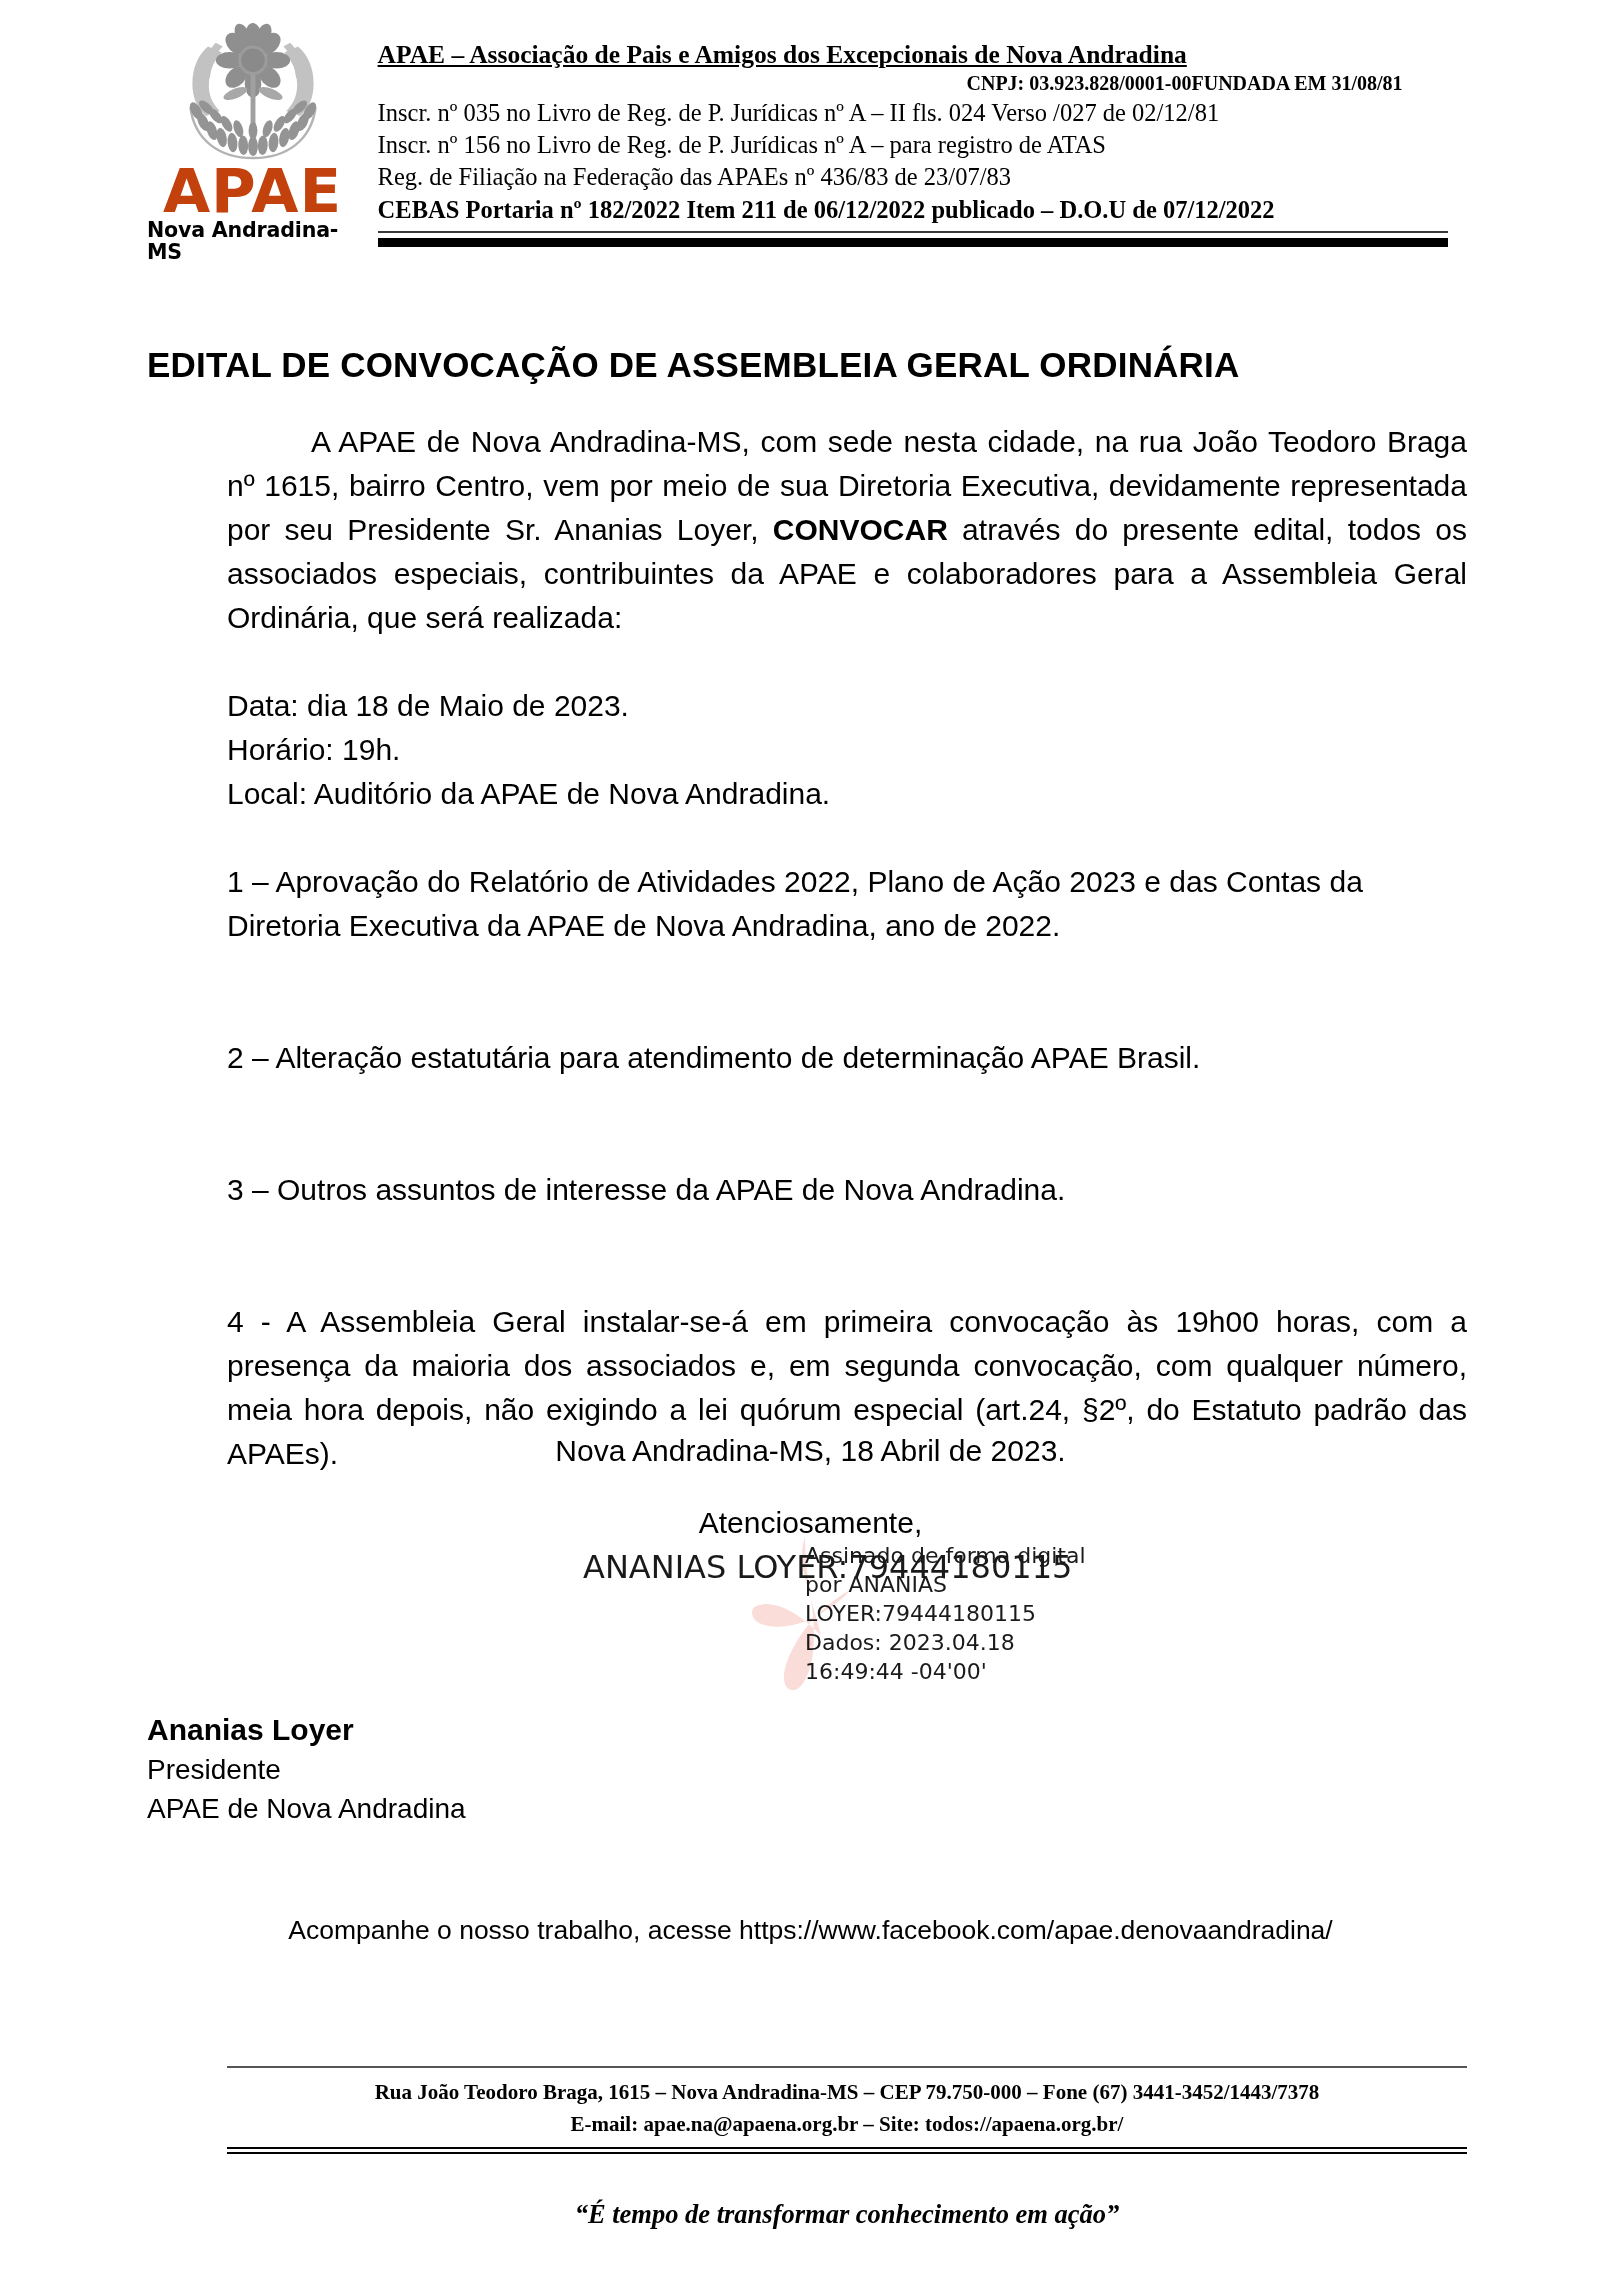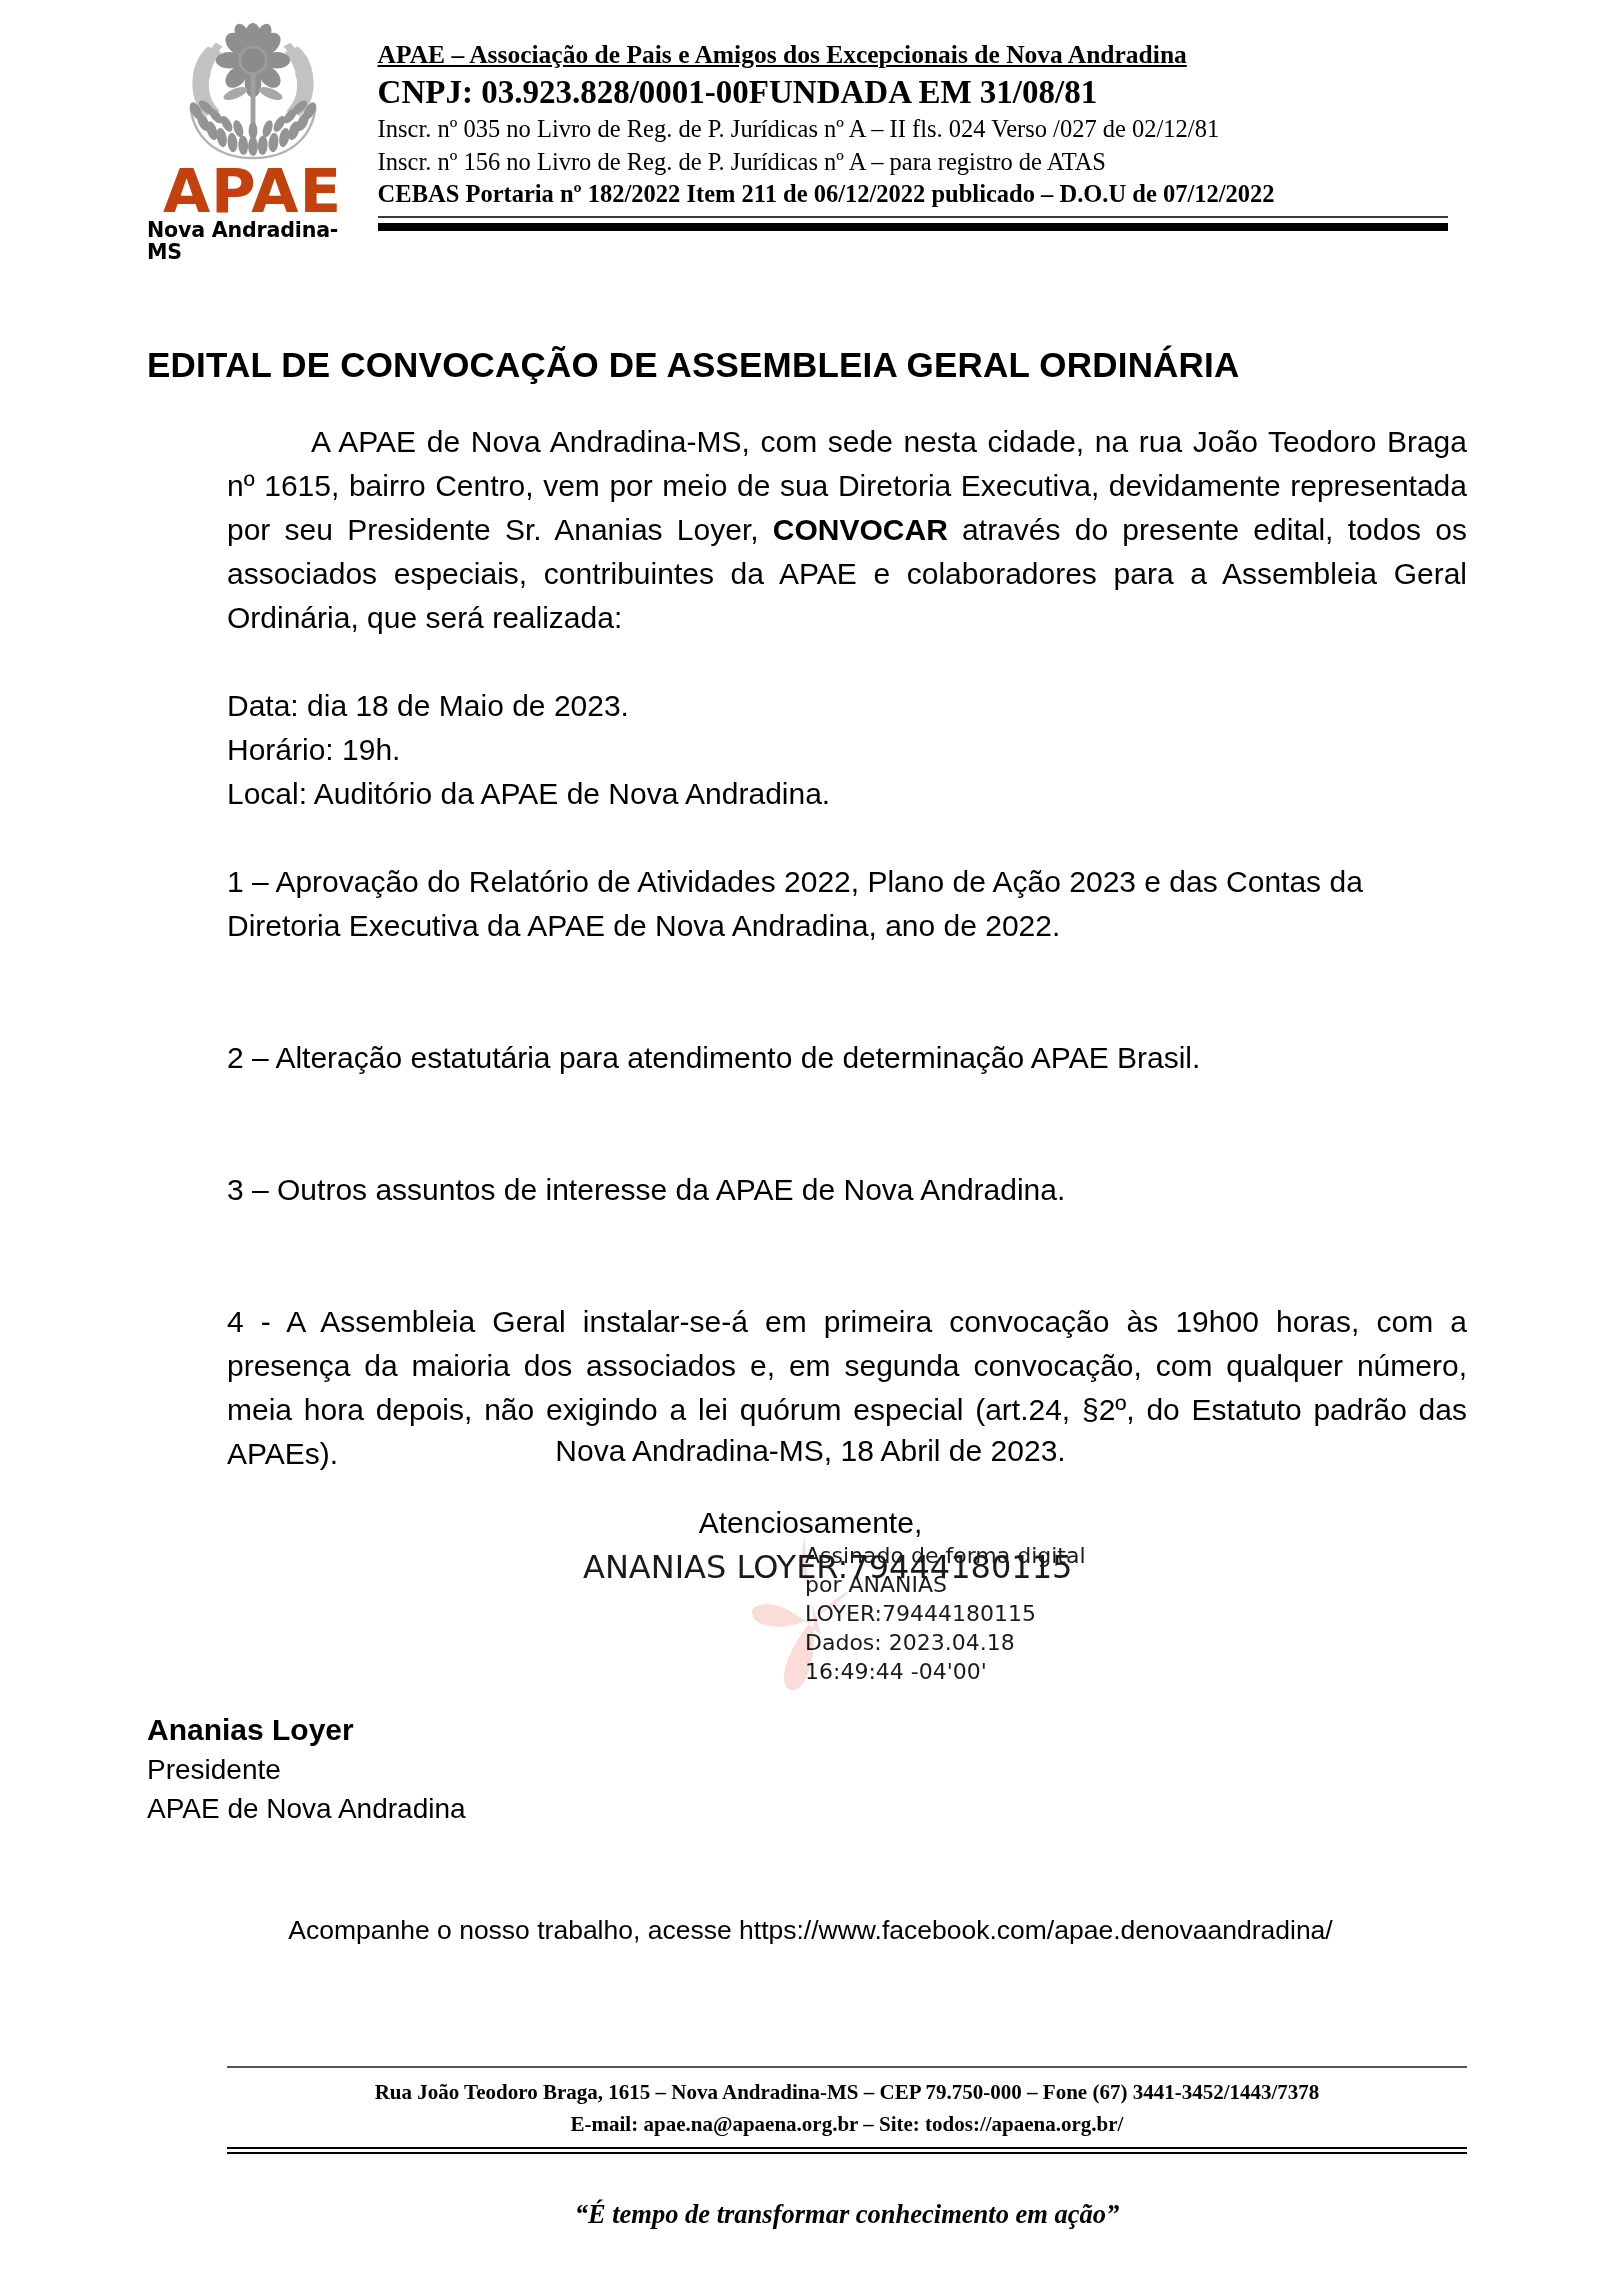--- a/index.html
+++ b/index.html
@@ -65,25 +65,25 @@
     color: #000;
   }
   .hdr-line1 {
     font-size: 25.5px;
     font-weight: bold;
     text-decoration: underline;
     line-height: 1.25;
     white-space: nowrap;
   }
   .hdr-cnpj {
-    font-size: 33px;
+    font-size: 20px;
     font-weight: bold;
     line-height: 1.28;
     display: flex;
-    justify-content: flex-start;
+    justify-content: flex-end;
     width: 1025px;
   }
   .hdr-reg {
     font-size: 24.5px;
     font-weight: normal;
     line-height: 1.32;
     white-space: nowrap;
   }
   .hdr-cebas {
     font-size: 24.5px;
@@ -330,20 +330,21 @@
   </div>
 
   <div class="header-text">
     <div class="hdr-line1">APAE – Associação de Pais e Amigos dos Excepcionais de Nova Andradina</div>
     <div class="hdr-cnpj">
       <span>CNPJ: 03.923.828/0001-00</span>
       <span>FUNDADA EM 31/08/81</span>
     </div>
     <div class="hdr-reg">Inscr. nº 035 no Livro de Reg. de P. Jurídicas nº A – II fls. 024 Verso /027 de 02/12/81</div>
     <div class="hdr-reg">Inscr. nº 156 no Livro de Reg. de P. Jurídicas nº A – para registro de ATAS</div>
+    <div class="hdr-reg">Reg. de Filiação na Federação das APAEs nº 436/83 de 23/07/83</div>
     <div class="hdr-cebas">CEBAS Portaria nº 182/2022 Item 211 de 06/12/2022 publicado – D.O.U de 07/12/2022</div>
     <div class="hdr-rules">
       <div class="hdr-rule-thin"></div>
       <div class="hdr-rule-gap"></div>
       <div class="hdr-rule-thick"></div>
     </div>
   </div>
 </div>
 
 <div class="doc-title">EDITAL DE CONVOCAÇÃO DE ASSEMBLEIA GERAL ORDINÁRIA</div>

